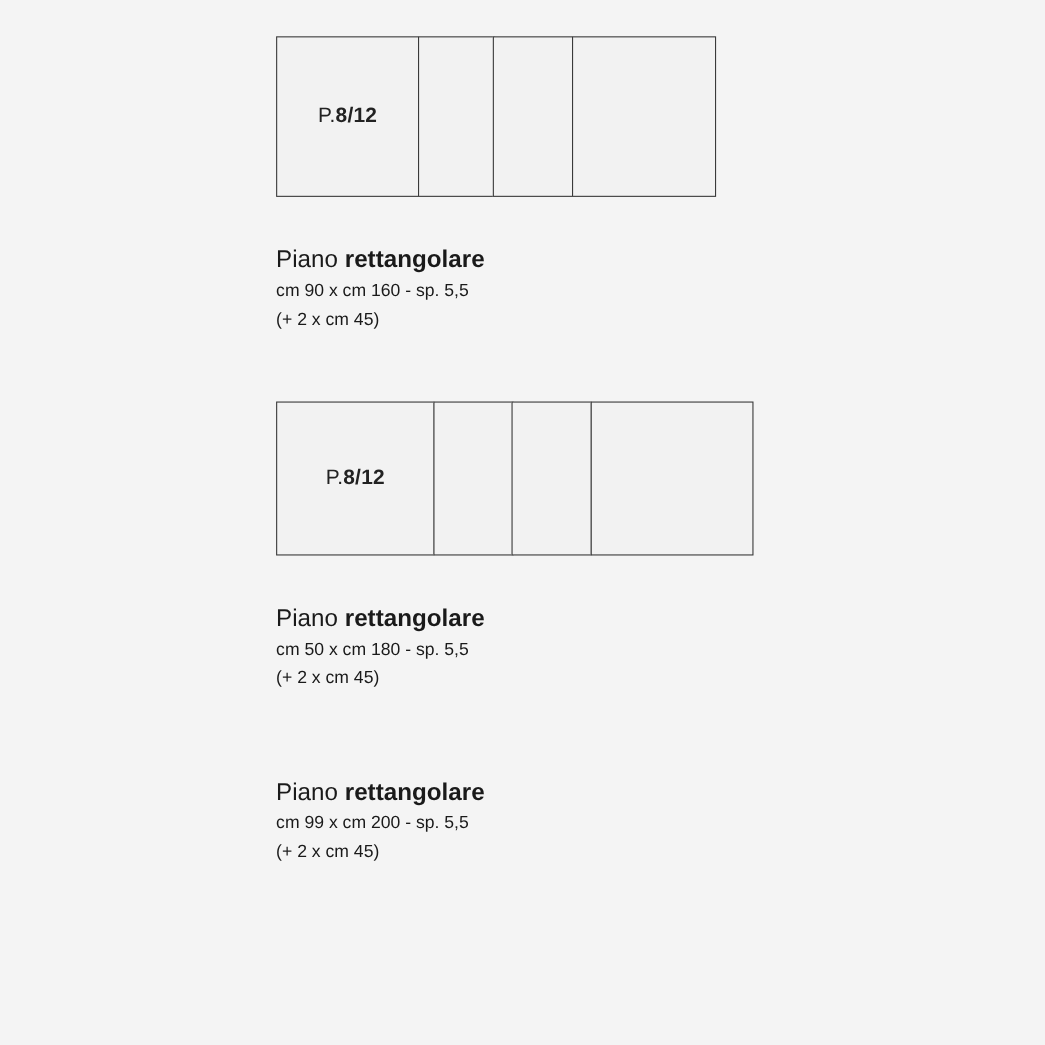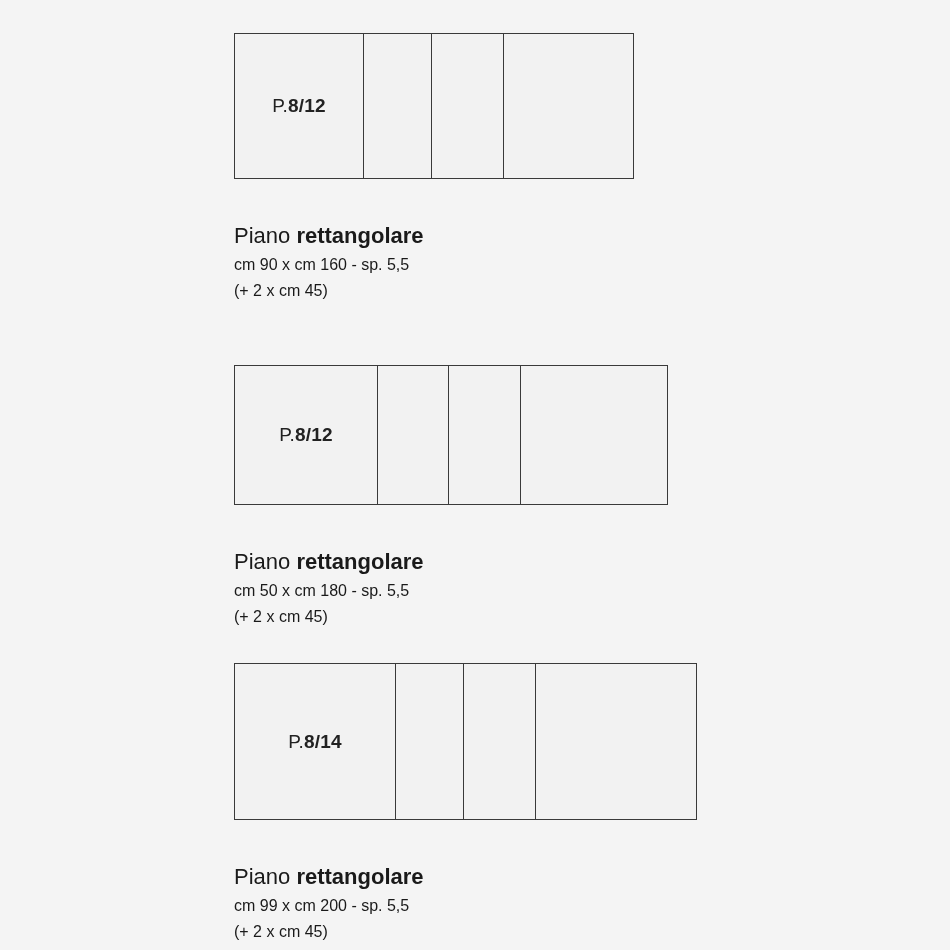--- a/index.html
+++ b/index.html
@@ -16,21 +16,21 @@
     overflow: hidden;
   }
   .page {
     position: relative;
     width: 950px;
     height: 950px;
   }
 
   .item {
     position: absolute;
-    left: 234px;
+    left: 251px;
   }
 
   .diagram {
     position: relative;
     display: flex;
     align-items: flex-start;
   }
 
   .panel {
     background: #f2f2f2;
@@ -105,28 +105,20 @@
       <div class="panel" style="width:148px;height:140px;"></div>
     </div>
     <div class="caption">
       <div class="line1"><span>Piano </span><b>rettangolare</b></div>
       <div class="line2">cm 50 x cm 180 - sp. 5,5</div>
       <div class="line3">(+ 2 x cm 45)</div>
     </div>
   </div>
 
   <div class="item" style="top:663px;">
-    <div class="diagram">
-      <div class="panel" style="width:162px;height:157px;">
-        <span class="panel-label"><span>P.</span><b>8/14</b></span>
-      </div>
-      <div class="panel" style="width:70px;height:157px;"></div>
-      <div class="panel" style="width:73px;height:157px;"></div>
-      <div class="panel" style="width:162px;height:157px;"></div>
-    </div>
     <div class="caption">
       <div class="line1"><span>Piano </span><b>rettangolare</b></div>
       <div class="line2">cm 99 x cm 200  - sp. 5,5</div>
       <div class="line3">(+ 2 x cm 45)</div>
     </div>
   </div>
 
 </div>
 
 </body></html>

